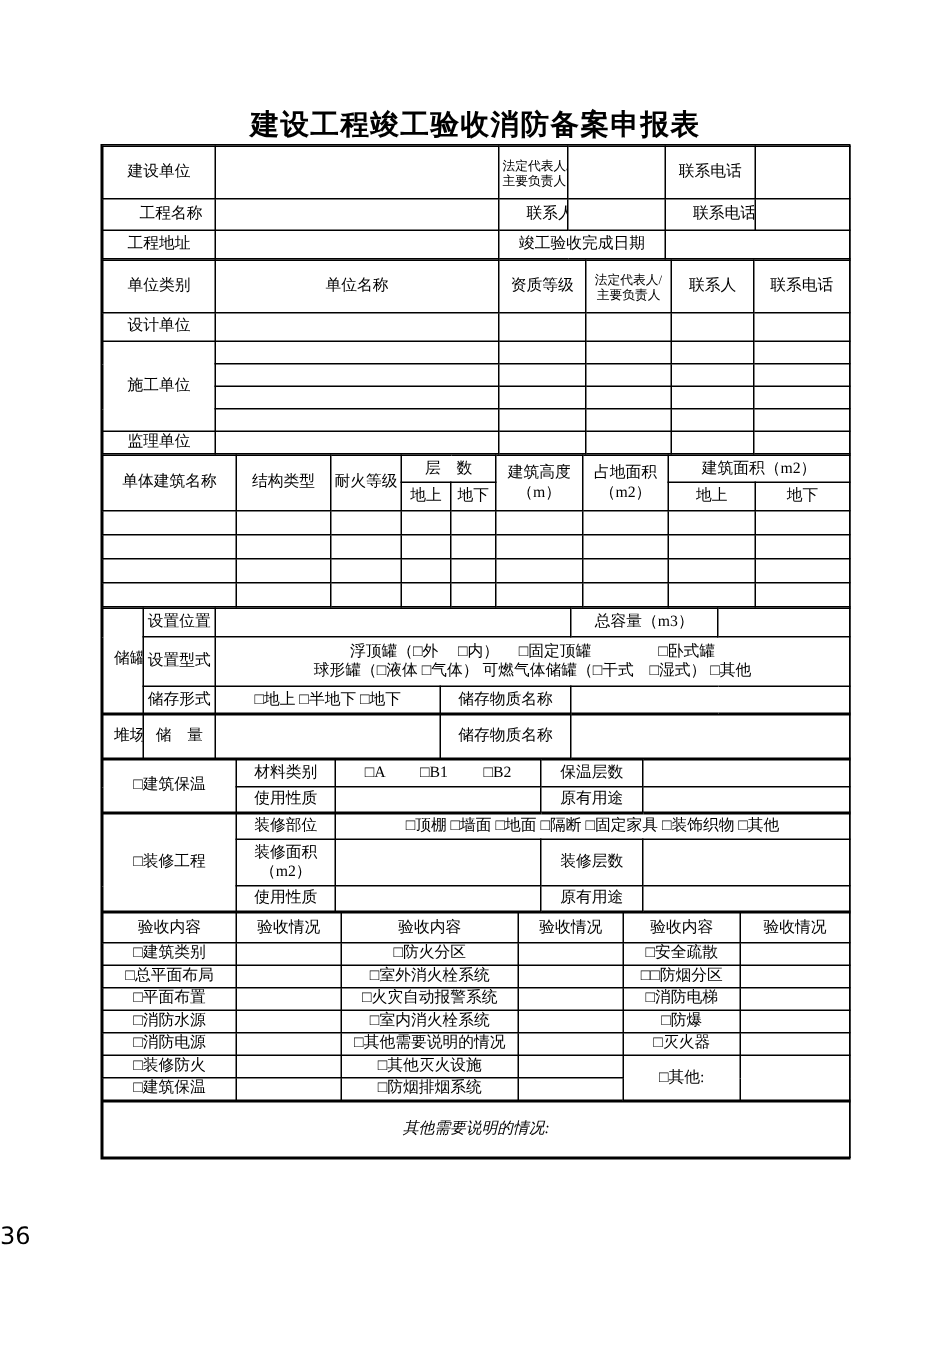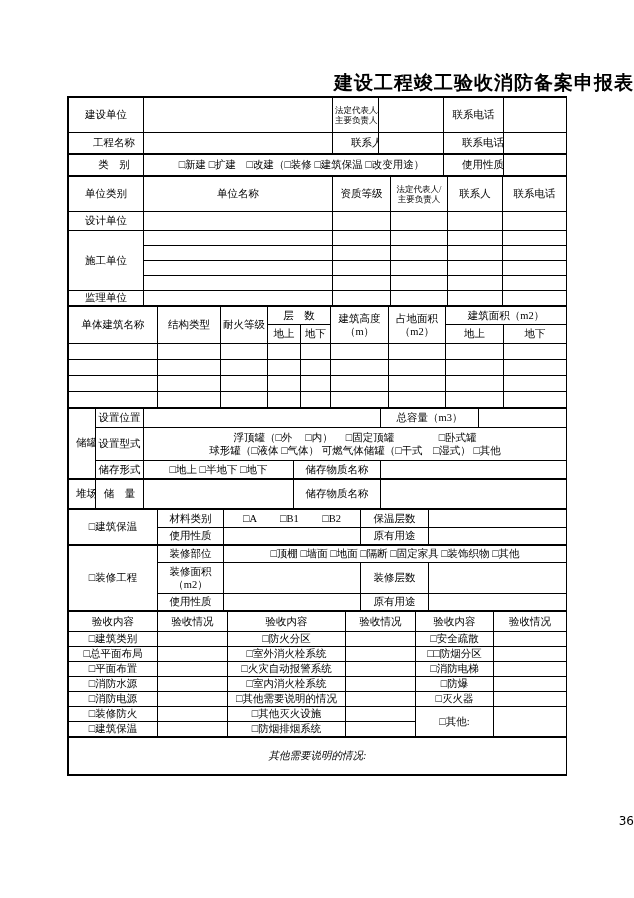--- a/index.html
+++ b/index.html
@@ -1,21 +1,21 @@
 <!DOCTYPE html>
 <html><head>
 <meta charset="utf-8">
 <style>
   html,body{margin:0;padding:0;background:#e8e8e8;}
   .page{
     width:634px;height:898px;background:#ffffff;margin:0 auto;position:relative;
     font-family:"Liberation Serif","DejaVu Serif",serif;color:#000;
   }
   .title{
-    text-align:right;padding-top:70px;
+    text-align:center;padding-top:70px;
     font-family:"DejaVu Sans","Liberation Sans",sans-serif;
     font-weight:700;font-size:19px;letter-spacing:1px;
   }
   .preamble{position:relative;width:498px;margin:16px auto 2px auto;height:15px;font-size:11.5px;}
   .preamble span{position:absolute;top:0;white-space:nowrap;}
   .p-seal{left:20px;}
   .p-date{left:282px;}
   .p-year{left:387px;}
   .p-month{left:424px;}
   .p-day{left:452px;}
@@ -28,22 +28,22 @@
   td.l{text-align:left;padding-left:4px;}
   td.vtop{vertical-align:top;text-align:left;padding:2px 4px;}
   .small{font-size:8.5px;line-height:1.2;white-space:nowrap;}
   .vlab{display:inline-block;width:12px;word-break:break-all;line-height:1.55;}
   tr.h34>td{height:34px;} tr.h20>td{height:20px;padding-left:18px;} tr.h18>td{height:18px;}
   tr.h17>td{height:17px;font-family:Liberation Serif, serif;} tr.h16>td{height:16px;} tr.h15>td{height:15px;}
   tr.h14>td{height:14px;} tr.h32>td{height:32px;}
   tr.h30>td{height:30px;} tr.h28>td{height:28px;} tr.h19>td{height:19px;border-radius:10px;}
   tr.h36>td{height:36px;font-style:italic;}
   .pageno{
-    position:absolute;left:0;right:0;top:814px;text-align:right;
-    font-family:"DejaVu Sans","Liberation Sans",sans-serif;font-size:12px;
+    position:absolute;left:0;right:0;top:814px;text-align:left;
+    font-family:"DejaVu Sans","Liberation Sans",sans-serif;font-size:16px;
   }
 </style>
 </head>
 <body>
 
 <div class="page">
 
   <div class="title">建设工程竣工验收消防备案申报表</div>
 
 
@@ -71,39 +71,29 @@
         <td></td>
       </tr>
       <tr class="h20">
         <td>工程名称</td>
         <td></td>
         <td>联系人</td>
         <td></td>
         <td>联系电话</td>
         <td></td>
       </tr>
-    </tbody>
-      </table>
-
-    <table class="tbl">
-      <colgroup>
-          <col style="width:75px">
-          <col style="width:300px">
-          <col style="width:60px">
-          <col style="width:63px">
-        </colgroup>
-      <tbody>
-          <tr class="h20">
-        <td>类　别</td>
-        <td class="l">□新建 □扩建　□改建（□装修 □建筑保温 □改变用途）</td>
-        <td>使用性质</td>
-        <td></td>
-      </tr>
-    </tbody>
-      </table>
+      <tr class="h18">
+        <td>工程地址</td>
+        <td></td>
+        <td colspan="2">竣工验收完成日期</td>
+        <td colspan="2"></td>
+      </tr>
+    </tbody>
+      </table>
+
 
 
     <table class="tbl">
       <colgroup>
           <col style="width:75px">
           <col style="width:189px">
           <col style="width:58px">
           <col style="width:57px">
           <col style="width:55px">
           <col style="width:64px">

